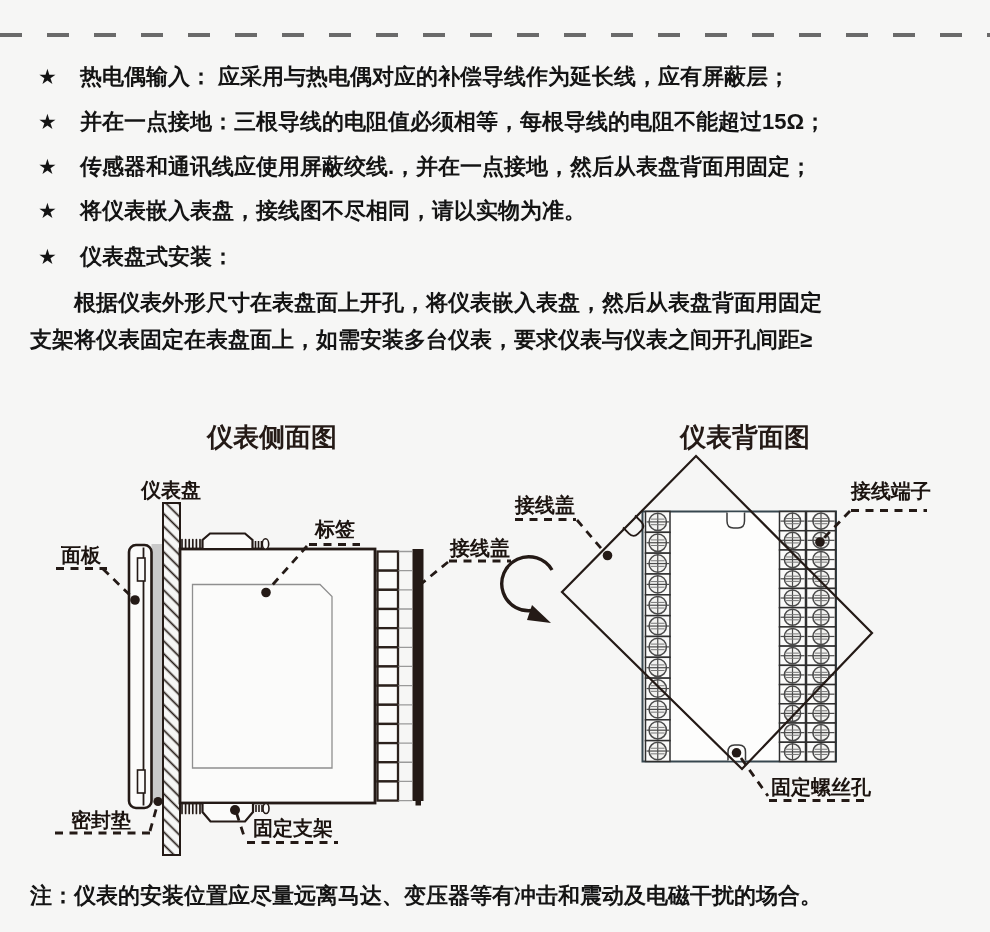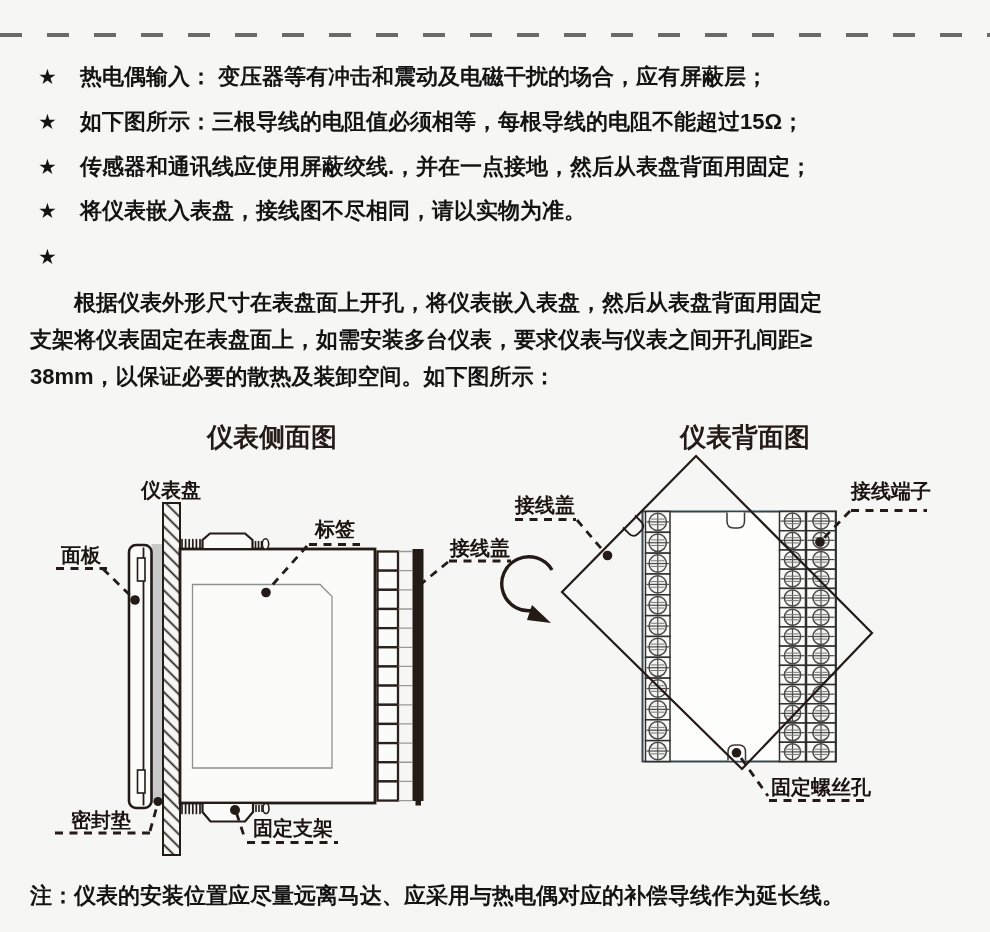--- a/index.html
+++ b/index.html
@@ -24,41 +24,41 @@
 </style>
 </head>
 <body>
 
 <div class="page">
 
   <div class="divider"></div>
 
   <div class="bullet" style="top:64px">
     <span class="star">★</span>
-    <span>热电偶输入： 变压器等有冲击和震动及电磁干扰的场合，应有屏蔽层；</span>
+    <span>热电偶输入： 应采用与热电偶对应的补偿导线作为延长线，应有屏蔽层；</span>
   </div>
   <div class="bullet" style="top:109px">
     <span class="star">★</span>
-    <span>如下图所示：三根导线的电阻值必须相等，每根导线的电阻不能超过15Ω；</span>
+    <span>并在一点接地：三根导线的电阻值必须相等，每根导线的电阻不能超过15Ω；</span>
   </div>
   <div class="bullet" style="top:154px">
     <span class="star">★</span>
     <span>传感器和通讯线应使用屏蔽绞线.，并在一点接地，然后从表盘背面用固定；</span>
   </div>
   <div class="bullet" style="top:198px">
     <span class="star">★</span>
     <span>将仪表嵌入表盘，接线图不尽相同，请以实物为准。</span>
   </div>
   <div class="bullet" style="top:244px">
     <span class="star">★</span>
+    <span>仪表盘式安装：</span>
   </div>
 
   <div class="para-line" style="top:327px">支架将仪表固定在表盘面上，如需安装多台仪表，要求仪表与仪表之间开孔间距≥</div>
   <div class="para-line indent" style="top:290px">根据仪表外形尺寸在表盘面上开孔，将仪表嵌入表盘，然后从表盘背面用固定</div>
-  <div class="para-line" style="top:364px">38mm，以保证必要的散热及装卸空间。如下图所示：</div>
 
   <svg width="990" height="460" viewBox="0 415 990 460">
     <defs>
       <pattern id="hatch" width="9" height="9" patternUnits="userSpaceOnUse" patternTransform="rotate(-45)">
         <line x1="4.5" y1="0" x2="4.5" y2="9" stroke="#241a16" stroke-width="1.7"></line>
       </pattern>
       <g id="screwL">
         <rect x="0" y="0" width="24.5" height="20.83" fill="#fbfbfa" stroke="#2f2f2f" stroke-width="1.5"></rect>
         <circle cx="12.25" cy="10.4" r="8.7" fill="#f3f3f1" stroke="#4a4a4a" stroke-width="1.5"></circle>
         <line x1="12.25" y1="1.2" x2="12.25" y2="19.6" stroke="#4a4a4a" stroke-width="1.2"></line>
@@ -231,14 +231,14 @@
 
       <text x="891" y="498" text-anchor="middle">接线端子</text>
       <path class="dash" d="M851,510.5 H927 M850,511 L822,540"></path>
       <circle cx="820" cy="542" r="4.8" fill="#241a16"></circle>
 
       <text x="821" y="794" text-anchor="middle">固定螺丝孔</text>
       <path class="dash" d="M769,800.5 H870 M741,758 L768,796"></path>
     </g>
   </svg>
 
-  <div class="note">注：仪表的安装位置应尽量远离马达、应采用与热电偶对应的补偿导线作为延长线。</div>
+  <div class="note">注：仪表的安装位置应尽量远离马达、变压器等有冲击和震动及电磁干扰的场合。</div>
 </div>
 
 </body></html>

